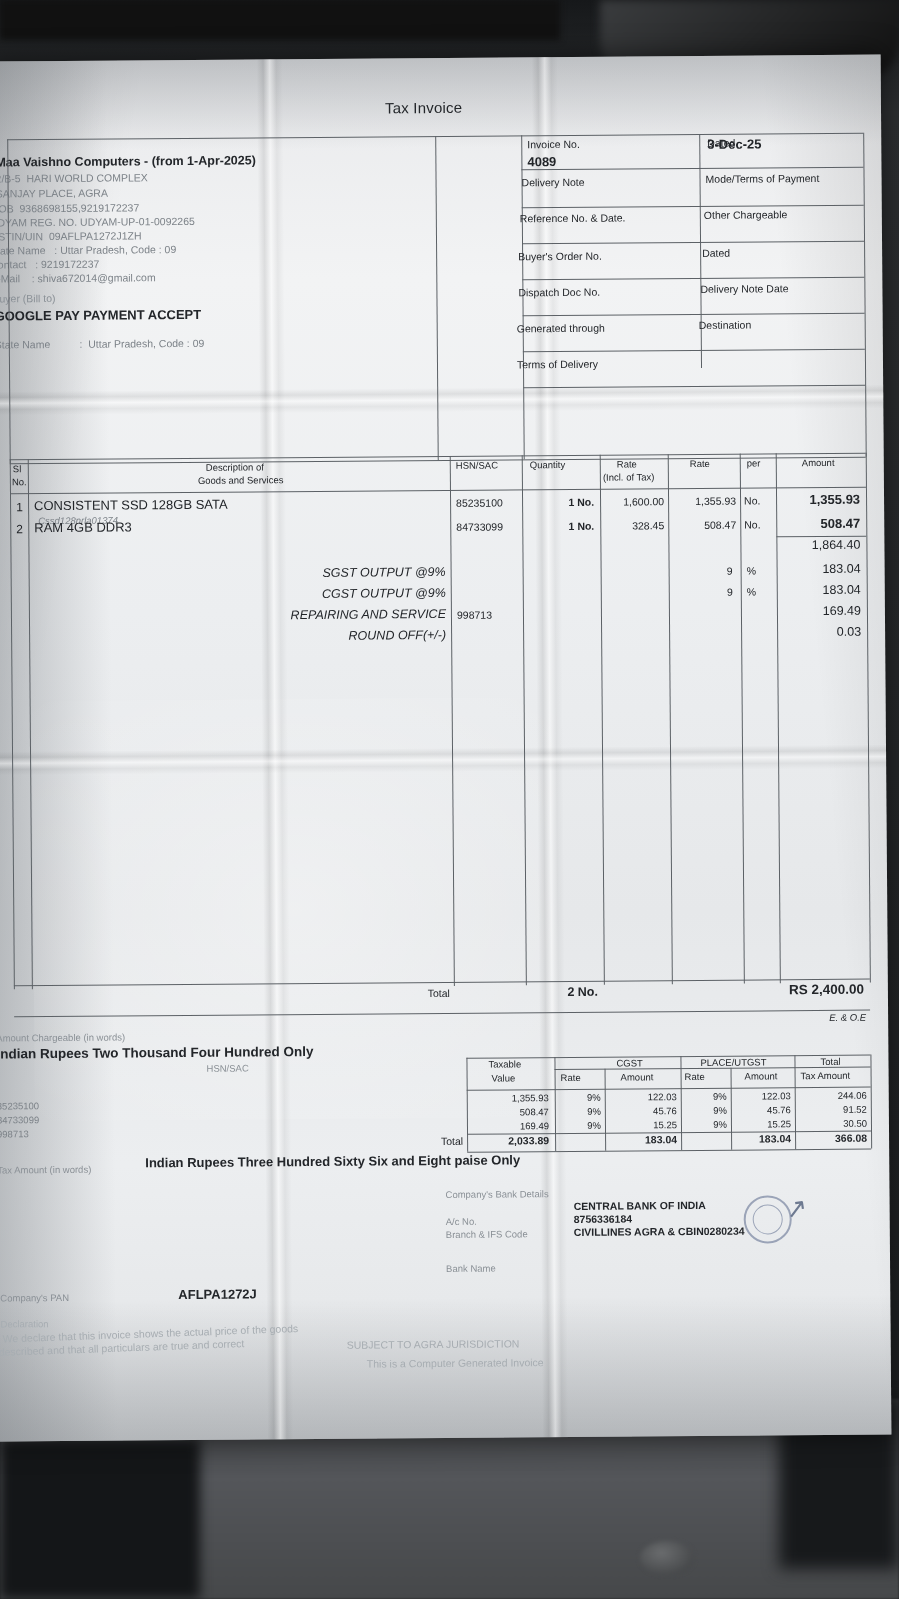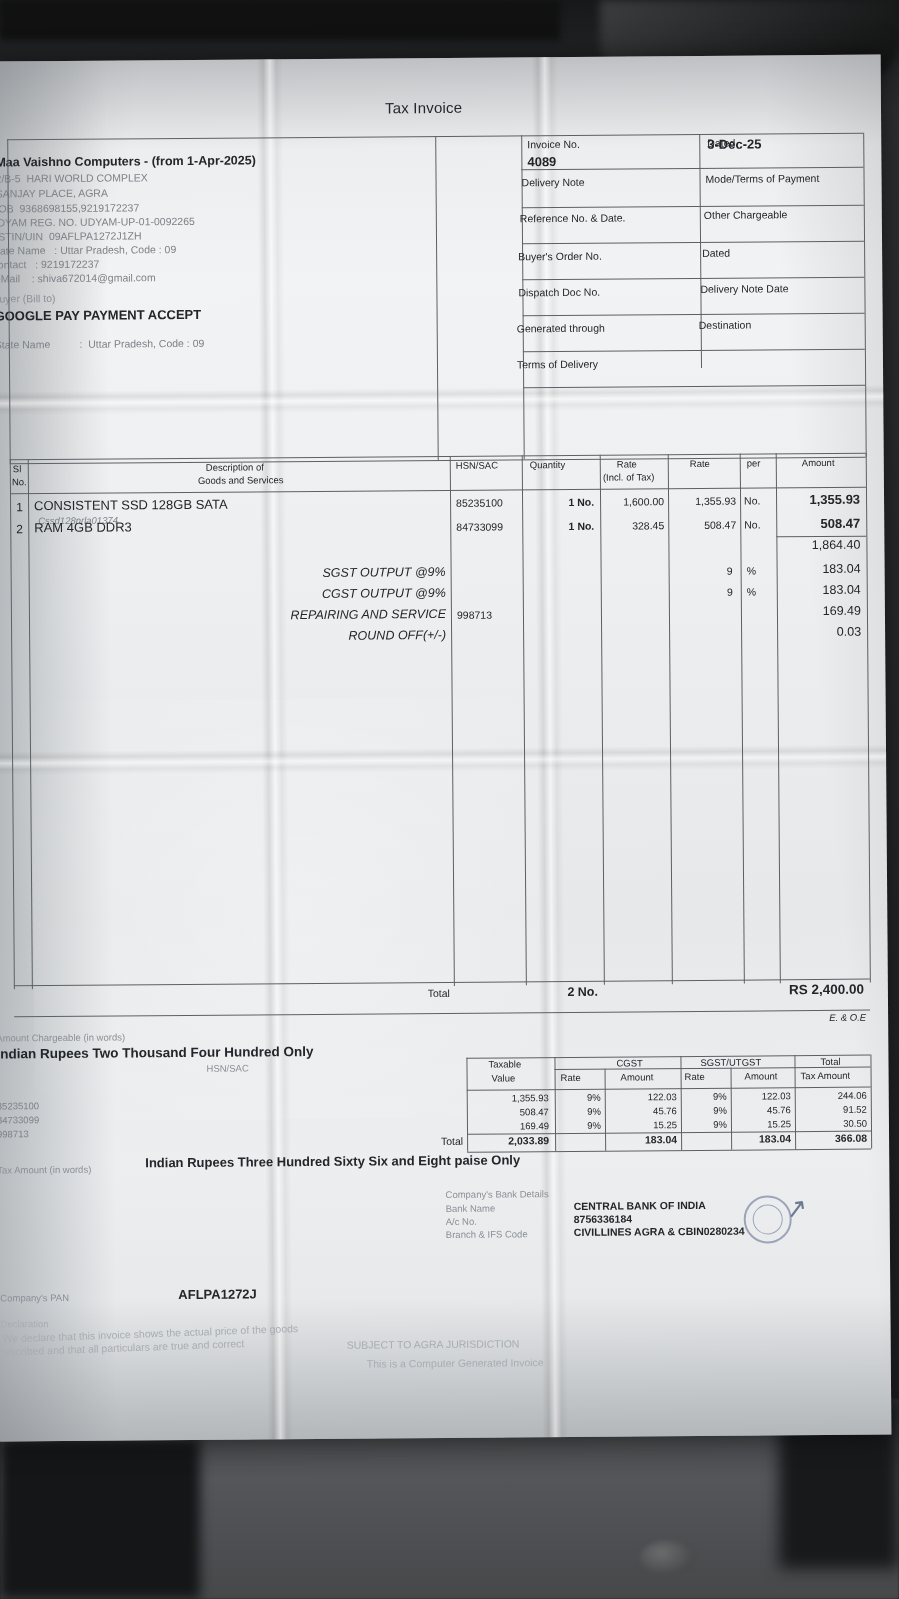--- a/index.html
+++ b/index.html
@@ -228,21 +228,21 @@
       <div class="ln vl" style="left:610px;top:1012px;height:82px"></div>
       <div class="ln vl" style="left:686px;top:1000px;height:94px"></div>
       <div class="ln vl" style="left:736px;top:1012px;height:82px"></div>
       <div class="ln vl" style="left:800px;top:1000px;height:94px"></div>
       <div class="ln vl" style="left:876px;top:1000px;height:94px"></div>
 
       <div class="t sm faded2" style="left:212px;top:1004px">HSN/SAC</div>
       <div class="t sm" style="left:494px;top:1002px">Taxable</div>
       <div class="t sm" style="left:497px;top:1016px">Value</div>
       <div class="t sm" style="left:622px;top:1002px">CGST</div>
-      <div class="t sm" style="left:706px;top:1002px">SGST/UTGST</div>
+      <div class="t sm" style="left:706px;top:1002px">PLACE/UTGST</div>
       <div class="t sm" style="left:826px;top:1002px">Total</div>
       <div class="t sm" style="left:566px;top:1016px">Rate</div>
       <div class="t sm" style="left:626px;top:1016px">Amount</div>
       <div class="t sm" style="left:690px;top:1016px">Rate</div>
       <div class="t sm" style="left:750px;top:1016px">Amount</div>
       <div class="t sm" style="left:806px;top:1016px">Tax Amount</div>
 
       <div class="t sm faded" style="left:2px;top:1040px">85235100</div>
       <div class="t sm r" style="left:488px;top:1036px;width:66px">1,355.93</div>
       <div class="t sm r" style="left:566px;top:1036px;width:40px">9%</div>
@@ -270,21 +270,21 @@
       <div class="t sm2 r" style="left:408px;top:1078px;width:60px">Total</div>
       <div class="t sm2 b r" style="left:486px;top:1078px;width:68px">2,033.89</div>
       <div class="t sm2 b r" style="left:616px;top:1078px;width:66px">183.04</div>
       <div class="t sm2 b r" style="left:740px;top:1078px;width:56px">183.04</div>
       <div class="t sm2 b r" style="left:804px;top:1078px;width:68px">366.08</div>
 
       <div class="t sm faded2" style="left:2px;top:1104px">Tax Amount (in words)</div>
       <div class="t b" style="left:150px;top:1096px;font-size:13px">Indian Rupees Three Hundred Sixty Six and Eight paise Only</div>
 
       <div class="t sm faded2" style="left:450px;top:1132px">Company's Bank Details</div>
-      <div class="t sm faded2" style="left:450px;top:1146px">Bank Name</div>
+      <div class="t sm faded2" style="left:450px;top:1206px">Bank Name</div>
       <div class="t sm2 b" style="left:578px;top:1144px">CENTRAL BANK OF INDIA</div>
       <div class="t sm faded2" style="left:450px;top:1159px">A/c No.</div>
       <div class="t sm2 b" style="left:578px;top:1157px">8756336184</div>
       <div class="t sm faded2" style="left:450px;top:1172px">Branch &amp; IFS Code</div>
       <div class="t sm2 b" style="left:578px;top:1170px">CIVILLINES AGRA &amp; CBIN0280234</div>
 
       <div class="stamp"></div>
       <div class="sign">↗</div>
 
       <div class="t sm faded2" style="left:4px;top:1232px">Company's PAN</div>

